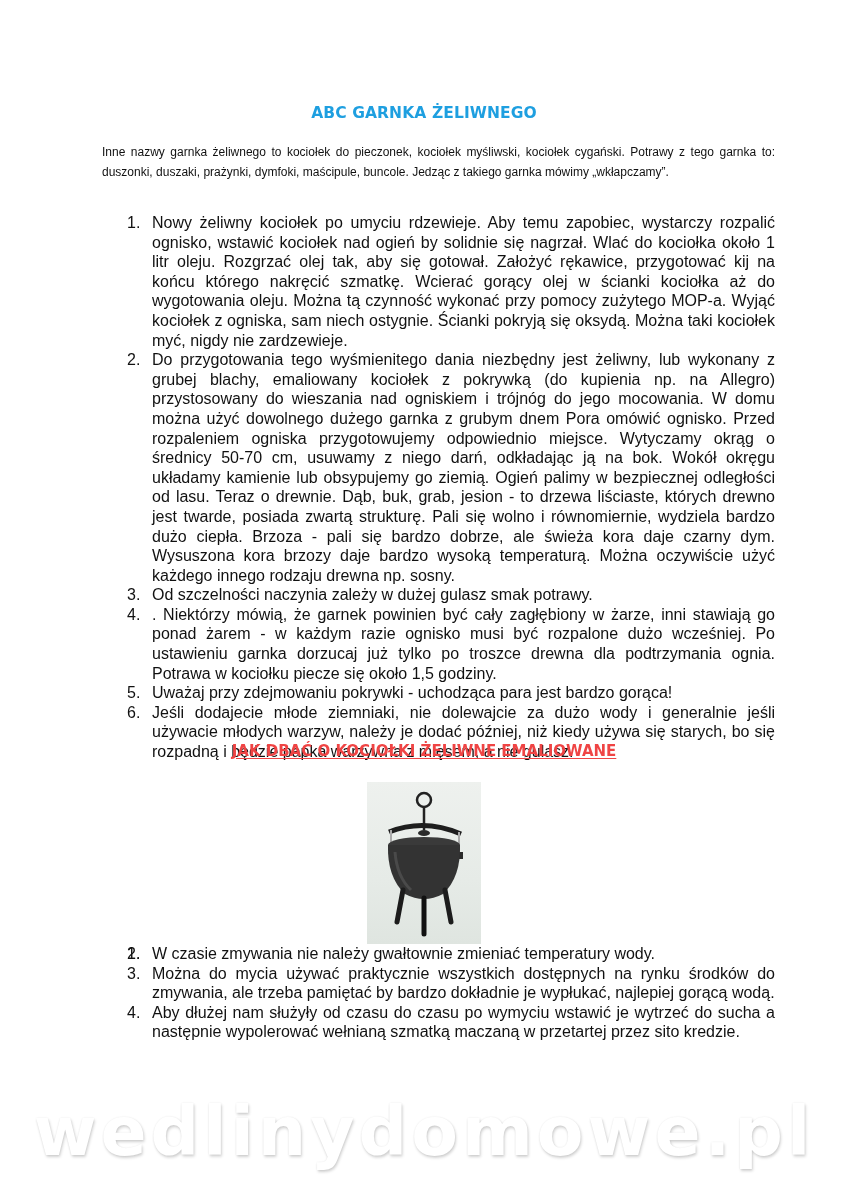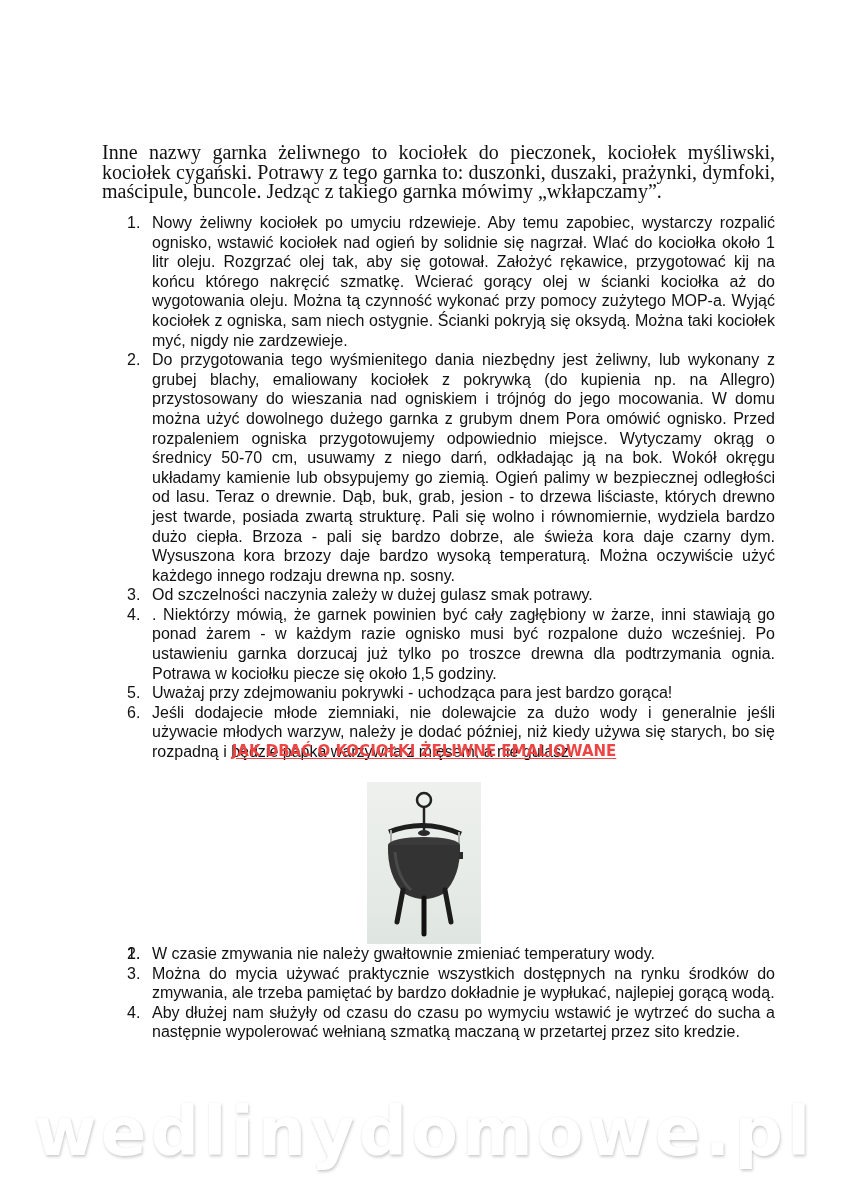--- a/index.html
+++ b/index.html
@@ -5,21 +5,21 @@
     html, body { margin: 0; padding: 0; background: #ffffff; }
     body { width: 848px; height: 1200px; position: relative; overflow: hidden; }
     .page { position: absolute; left: 0; top: 0; width: 848px; height: 1200px; background: #fff; }
     .title {
       position: absolute; left: 0; width: 848px; top: 104px; text-align: center;
       font-family: "DejaVu Sans", sans-serif; font-weight: bold; font-size: 15.5px;
       color: #1e9fe0; letter-spacing: 0.1px;
     }
     .intro {
       position: absolute; left: 102px; width: 673px; top: 143px;
-      font-family: Liberation Serif, serif; font-size: 20px; line-height: 19.6px;
+      font-family: Liberation Sans, sans-serif; font-size: 12px; line-height: 19.6px;
       color: #111; text-align: justify;
     }
     ol.list {
       position: absolute; left: 102px; width: 673px; margin: 0; padding: 0;
       list-style: none;
       font-family: "Liberation Sans", sans-serif; font-size: 16px; line-height: 19.6px; color: #111;
     }
     ol.list li { position: relative; padding-left: 50px; text-align: justify; }
     ol.list li .num { position: absolute; left: 25px; top: 0; }
     #list1 { top: 213px; }
@@ -39,20 +39,21 @@
       position: absolute; left: 0; width: 848px; top: 1092px; text-align: center;
       font-family: "DejaVu Sans", sans-serif; font-weight: bold; font-size: 68px;
       color: #ffffff; letter-spacing: 4px;
       text-shadow: 1px 2px 3px rgba(0,0,0,0.18), 0 0 2px rgba(0,0,0,0.08);
     }
   </style>
 </head>
 <body>
 
 <div class="page">
+  <div class="title">ABC GARNKA ŻELIWNEGO</div>
 
   <div class="intro">Inne nazwy garnka żeliwnego to kociołek do pieczonek, kociołek myśliwski, kociołek cygański. Potrawy z tego garnka to: duszonki, duszaki, prażynki, dymfoki, maścipule, buncole. Jedząc z takiego garnka mówimy „wkłapczamy”.</div>
 
   <ol class="list" id="list1">
     <li><span class="num">1.</span><span>Nowy żeliwny kociołek po umyciu rdzewieje. Aby temu zapobiec, wystarczy rozpalić ognisko, wstawić kociołek nad ogień by solidnie się nagrzał. Wlać do kociołka około 1 litr oleju. Rozgrzać olej tak, aby się gotował. Założyć rękawice, przygotować kij na końcu którego nakręcić szmatkę. Wcierać gorący olej w ścianki kociołka aż do wygotowania oleju. Można tą czynność wykonać przy pomocy zużytego MOP-a. Wyjąć kociołek z ogniska, sam niech ostygnie. Ścianki pokryją się oksydą. Można taki kociołek myć, nigdy nie zardzewieje.</span></li>
     <li><span class="num">2.</span><span>Do przygotowania tego wyśmienitego dania niezbędny jest żeliwny, lub wykonany z grubej blachy, emaliowany kociołek z pokrywką (do kupienia np. na Allegro) przystosowany do wieszania nad ogniskiem i trójnóg do jego mocowania. W domu można użyć dowolnego dużego garnka z grubym dnem Pora omówić ognisko. Przed rozpaleniem ogniska przygotowujemy odpowiednio miejsce. Wytyczamy okrąg o średnicy 50-70 cm, usuwamy z niego darń, odkładając ją na bok. Wokół okręgu układamy kamienie lub obsypujemy go ziemią. Ogień palimy w bezpiecznej odległości od lasu. Teraz o drewnie. Dąb, buk, grab, jesion - to drzewa liściaste, których drewno jest twarde, posiada zwartą strukturę. Pali się wolno i równomiernie, wydziela bardzo dużo ciepła. Brzoza - pali się bardzo dobrze, ale świeża kora daje czarny dym. Wysuszona kora brzozy daje bardzo wysoką temperaturą. Można oczywiście użyć każdego innego rodzaju drewna np. sosny.</span></li>
     <li><span class="num">3.</span><span>Od szczelności naczynia zależy w dużej gulasz smak potrawy.</span></li>
     <li><span class="num">4.</span><span>. Niektórzy mówią, że garnek powinien być cały zagłębiony w żarze, inni stawiają go ponad żarem - w każdym razie ognisko musi być rozpalone dużo wcześniej. Po ustawieniu garnka dorzucaj już tylko po troszce drewna dla podtrzymania ognia. Potrawa w kociołku piecze się około 1,5 godziny.</span></li>
     <li><span class="num">5.</span><span>Uważaj przy zdejmowaniu pokrywki - uchodząca para jest bardzo gorąca!</span></li>
     <li><span class="num">6.</span><span>Jeśli dodajecie młode ziemniaki, nie dolewajcie za dużo wody i generalnie jeśli używacie młodych warzyw, należy je dodać później, niż kiedy używa się starych, bo się rozpadną i będzie papka warzywna z mięsem, a nie gulasz.</span></li>

